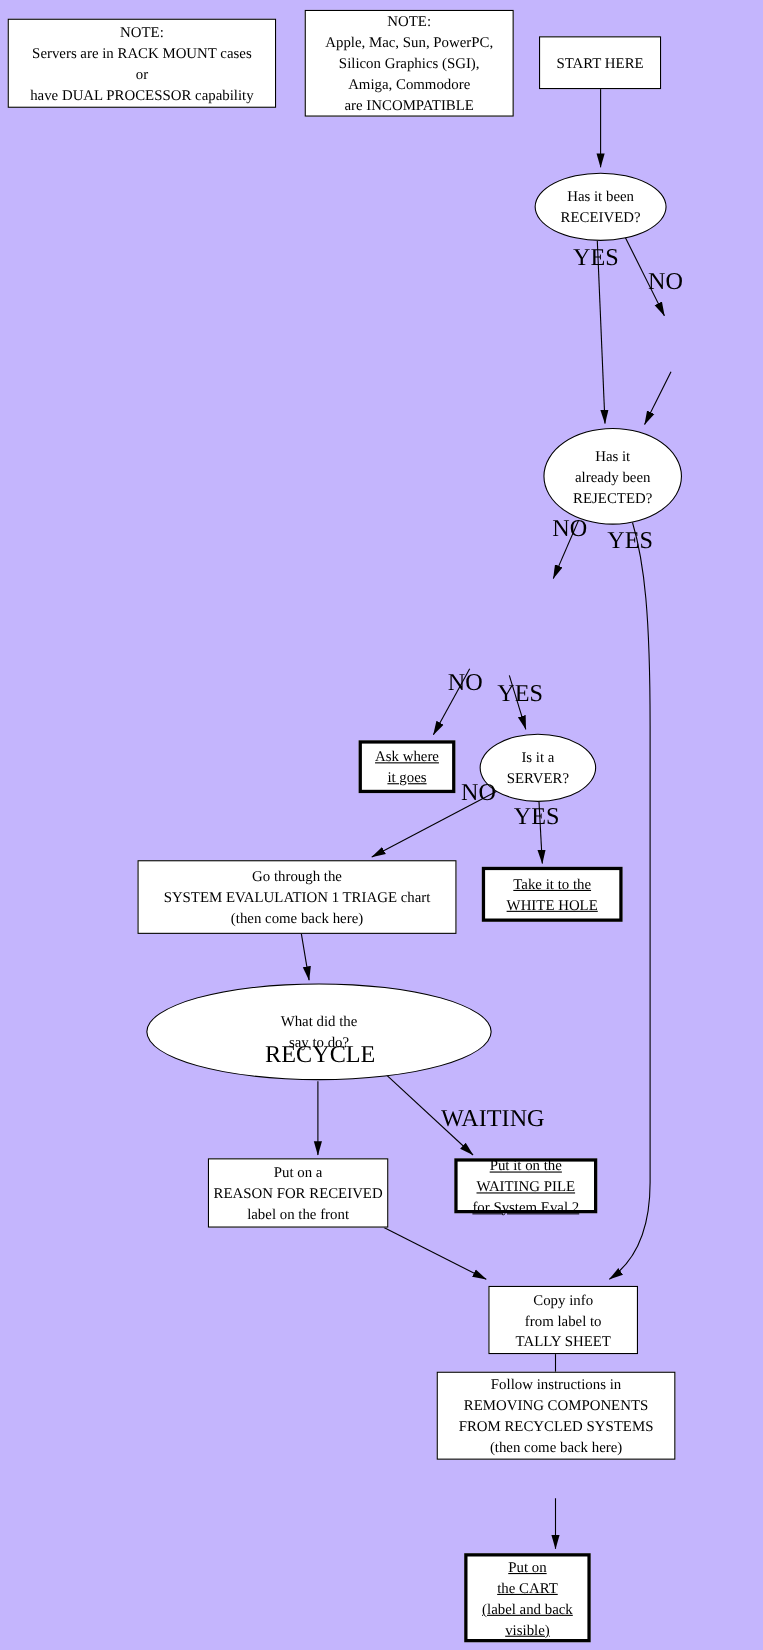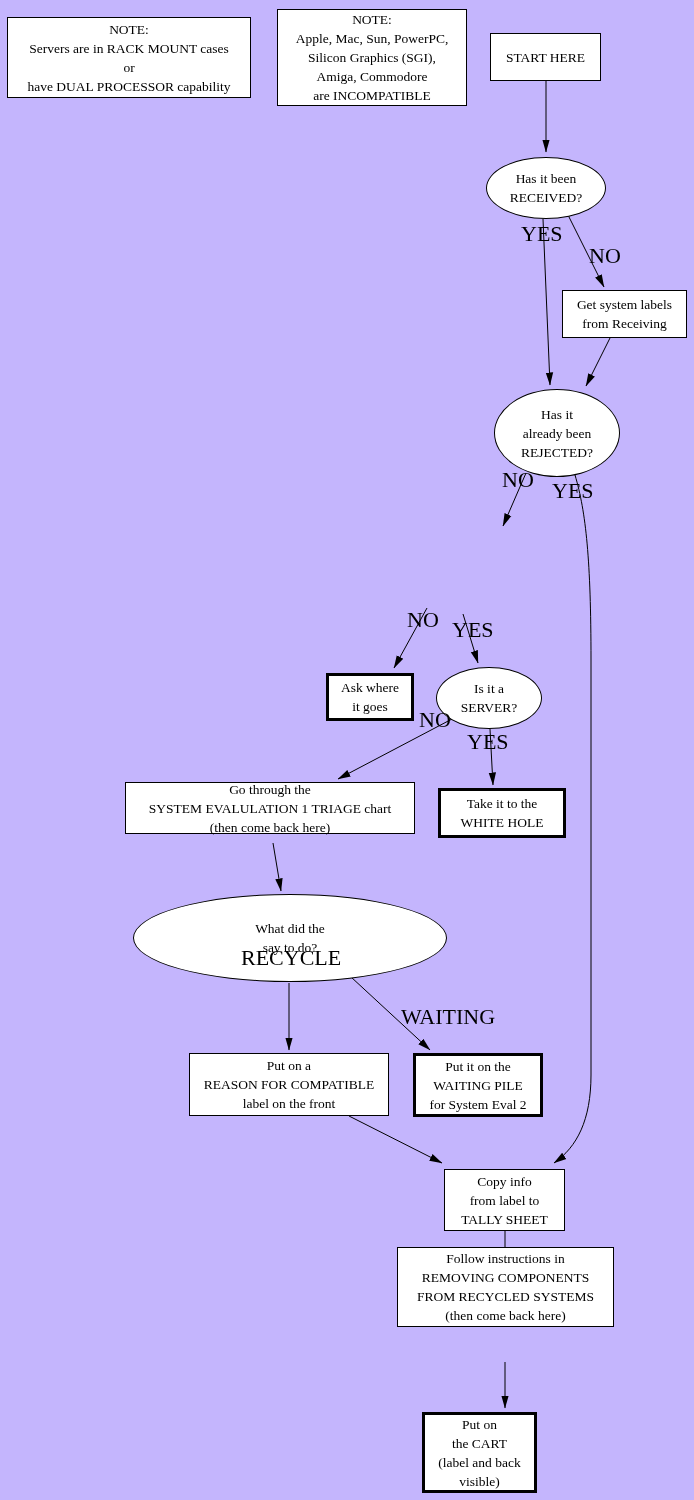--- a/index.html
+++ b/index.html
@@ -25,21 +25,21 @@
     flex-direction: column;
     justify-content: center;
     align-items: center;
     text-align: center;
     font-size: 13.5px;
     line-height: 19px;
     box-sizing: border-box;
     background: #ffffff;
   }
   .rect  { border: 1px solid #000000; }
-  .thick { border: 3px solid #000000; }
+  .thick { border: 3px solid #000000; text-decoration: underline; }
   .ellipse { border: 1px solid #000000; border-radius: 50%; }
   .node span { display: block; white-space: nowrap; }
   .edge-label {
     position: absolute;
     font-size: 22px;
     line-height: 19px;
     white-space: nowrap;
     background: transparent;
   }
 </style>
@@ -91,71 +91,67 @@
 
   <div class="node rect" style="left:490px;top:33px;width:111px;height:48px">
     <span>START HERE</span>
   </div>
 
   <div class="node ellipse" style="left:486px;top:157px;width:120px;height:62px">
     <span>Has it been</span>
     <span>RECEIVED?</span>
   </div>
 
-  <div class="node rect" style="left:562px;top:290px;width:125px;height:48px">
-    <span>Get system labels</span>
-    <span>from Receiving</span>
-  </div>
 
   <div class="node ellipse" style="left:494px;top:389px;width:126px;height:88px">
     <span>Has it</span>
     <span>already been</span>
     <span>REJECTED?</span>
   </div>
 
 
   <div class="node thick" style="left:326px;top:673px;width:88px;height:48px">
     <span>Ask where</span>
     <span>it goes</span>
   </div>
 
   <div class="node ellipse" style="left:436px;top:667px;width:106px;height:62px">
     <span>Is it a</span>
     <span>SERVER?</span>
   </div>
 
-  <div class="node rect" style="left:125px;top:782px;width:290px;height:52px">
+  <div class="node rect" style="left:125px;top:782px;width:290px;height:67px">
     <span>Go through the</span>
     <span>SYSTEM EVALULATION 1 TRIAGE chart</span>
     <span>(then come back here)</span>
   </div>
 
   <div class="node thick" style="left:438px;top:788px;width:128px;height:50px">
     <span>Take it to the</span>
     <span>WHITE HOLE</span>
   </div>
 
   <div class="node ellipse" style="left:133px;top:894px;width:314px;height:88px">
     <span>What did the</span>
     <span>say to do?</span>
   </div>
 
-  <div class="node rect" style="left:189px;top:1053px;width:200px;height:63px">
+  <div class="node rect" style="left:189px;top:1053px;width:164px;height:63px">
     <span>Put on a</span>
-    <span>REASON FOR COMPATIBLE</span>
+    <span>REASON FOR RECEIVED</span>
     <span>label on the front</span>
   </div>
 
-  <div class="node thick" style="left:413px;top:1053px;width:130px;height:64px">
+  <div class="node thick" style="left:413px;top:1053px;width:130px;height:50px">
     <span>Put it on the</span>
     <span>WAITING PILE</span>
     <span>for System Eval 2</span>
   </div>
 
-  <div class="node rect" style="left:444px;top:1169px;width:121px;height:62px">
+  <div class="node rect" style="left:444px;top:1169px;width:136px;height:62px">
     <span>Copy info</span>
     <span>from label to</span>
     <span>TALLY SHEET</span>
   </div>
 
   <div class="node rect" style="left:397px;top:1247px;width:217px;height:80px">
     <span>Follow instructions in</span>
     <span>REMOVING COMPONENTS</span>
     <span>FROM RECYCLED SYSTEMS</span>
     <span>(then come back here)</span>

